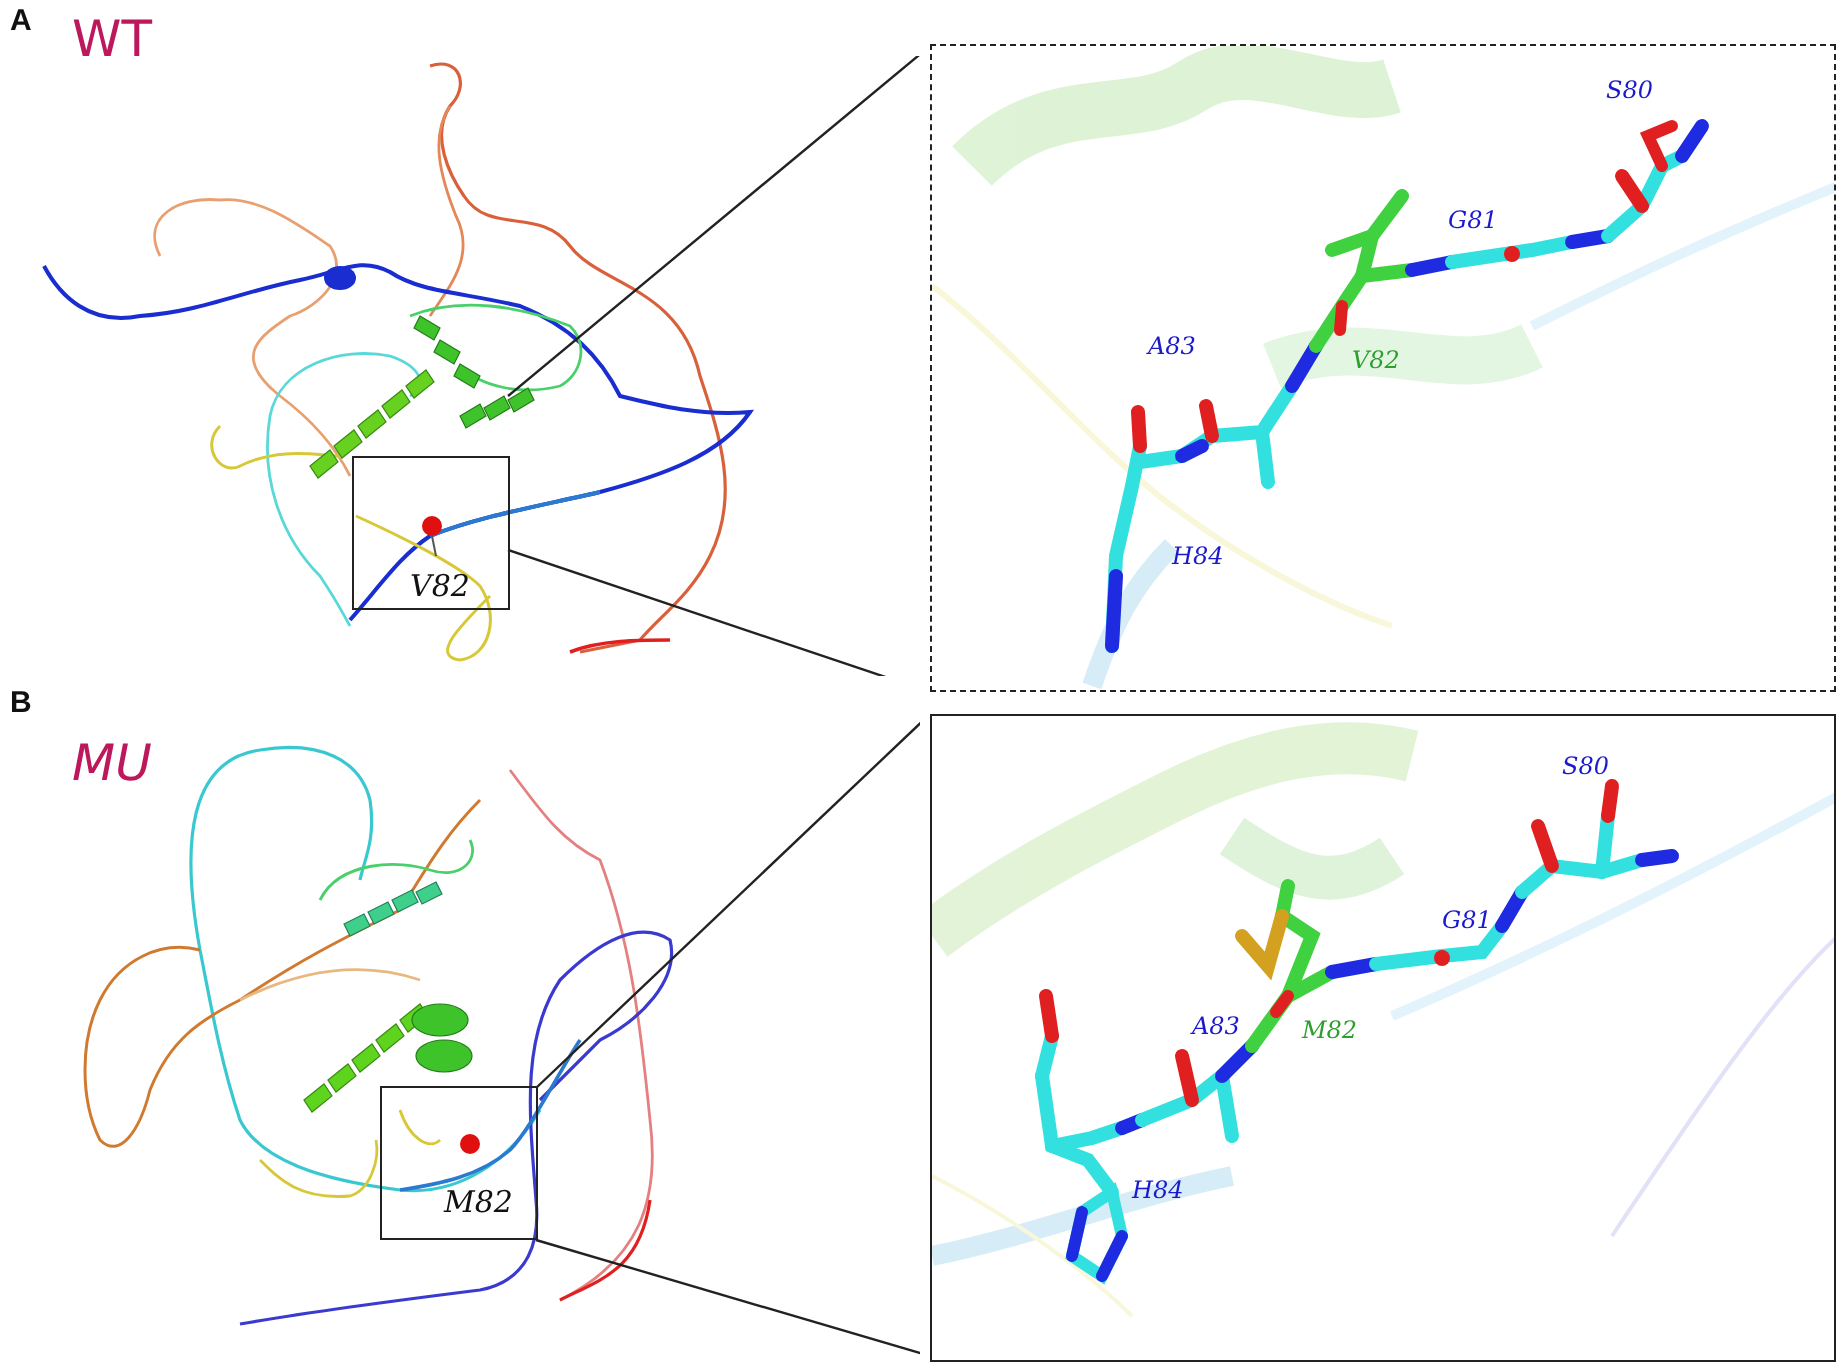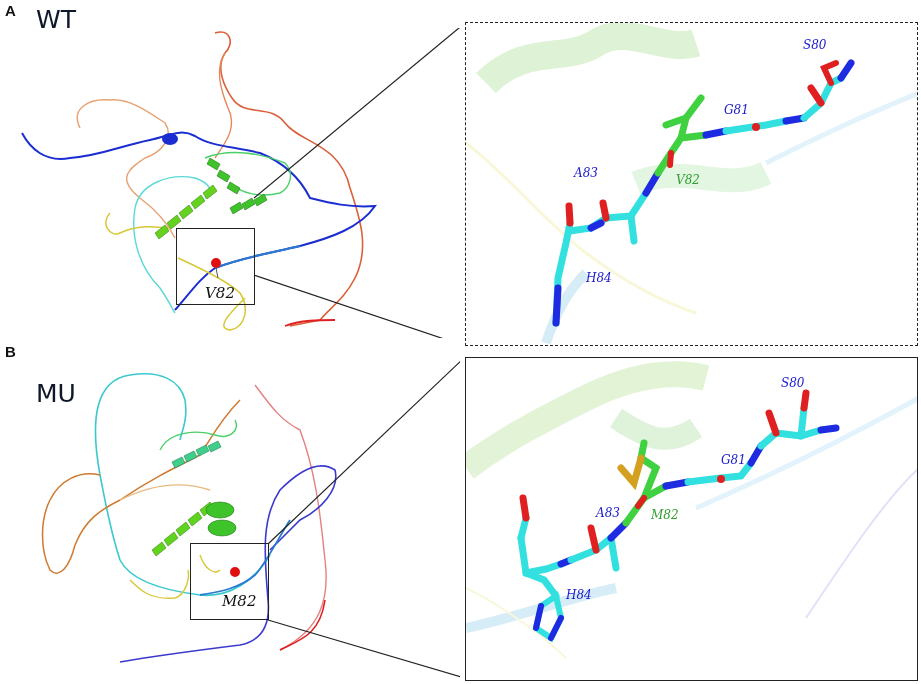--- a/index.html
+++ b/index.html
@@ -1,20 +1,20 @@
 <!DOCTYPE html>
 <html><head>
 <meta charset="utf-8">
 <style>
   html, body { margin: 0; padding: 0; background: #ffffff; }
   body { width: 921px; height: 684px; position: relative; overflow: hidden;
          font-family: "Liberation Sans", sans-serif; }
   .abs { position: absolute; }
   .panel-letter { font-family: "Liberation Sans", sans-serif; font-weight: bold; font-size: 15px; color: #111; }
-  .cond-label { font-family: "DejaVu Sans", sans-serif; font-size: 25px; color: #0f172a; }
+  .cond-label { font-family: "DejaVu Sans", sans-serif; font-size: 25px; color: #be185d; }
   .site-label { font-family: "DejaVu Serif", serif; font-style: italic; font-size: 15px; color: #111; }
   .res-label { font-family: "DejaVu Serif", serif; font-style: italic; font-size: 12px; }
   .zoom-box-dashed { border: 1.5px dashed #222; box-sizing: border-box; background: #fff; overflow: hidden; }
   .zoom-box-solid { border: 1.5px solid #222; box-sizing: border-box; background: #fff; overflow: hidden; }
   .inset-rect { border: 1.5px solid #222; box-sizing: border-box; }
   svg { position: absolute; left: 0; top: 0; }
 </style>
 </head>
 <body>
 
@@ -100,21 +100,21 @@
     <circle cx="290" cy="104" r="4" fill="#e02020"></circle>
   </svg>
   <div class="abs res-label" style="left:337px;top:15px;color:#1a1acc;">S80</div>
   <div class="abs res-label" style="left:258px;top:80px;color:#1a1acc;">G81</div>
   <div class="abs res-label" style="left:210px;top:150px;color:#2e9e2e;">V82</div>
   <div class="abs res-label" style="left:108px;top:143px;color:#1a1acc;">A83</div>
   <div class="abs res-label" style="left:120px;top:248px;color:#1a1acc;">H84</div>
 </div>
 
 <div class="abs panel-letter" style="left:5px;top:343px;">B</div>
-<div class="abs cond-label" style="left:36px;top:379px;">MU</div>
+<div class="abs cond-label" style="left:36px;top:367px;font-style:italic;">MU</div>
 
 <div class="abs" style="left:0;top:360px;width:460px;height:324px;">
   <svg width="460" height="324" viewBox="0 0 460 324">
 
     <path d="M100 115 C90 60 95 20 130 15 C160 10 180 20 185 40 C188 60 182 70 180 80 M100 115 C105 140 110 170 120 200 C130 220 160 230 200 235 C230 238 255 220 270 195" fill="none" stroke="#3ac8d0" stroke-width="1.6"></path>
 
     <path d="M100 115 C80 110 60 120 50 140 C40 160 40 190 50 210 C60 220 70 205 75 185 C85 160 100 150 120 140 C150 120 170 110 200 95 C210 80 220 60 240 40" fill="none" stroke="#d07a30" stroke-width="1.5"></path>
     <path d="M255 25 C270 45 280 60 300 70 C315 110 320 150 325 200 C330 240 320 270 280 290" fill="none" stroke="#e48080" stroke-width="1.4"></path>
     <path d="M280 290 C300 280 320 275 325 240" fill="none" stroke="#e02020" stroke-width="1.6"></path>
     <path d="M120 140 C150 125 180 120 210 130" fill="none" stroke="#e8b880" stroke-width="1.4"></path>

